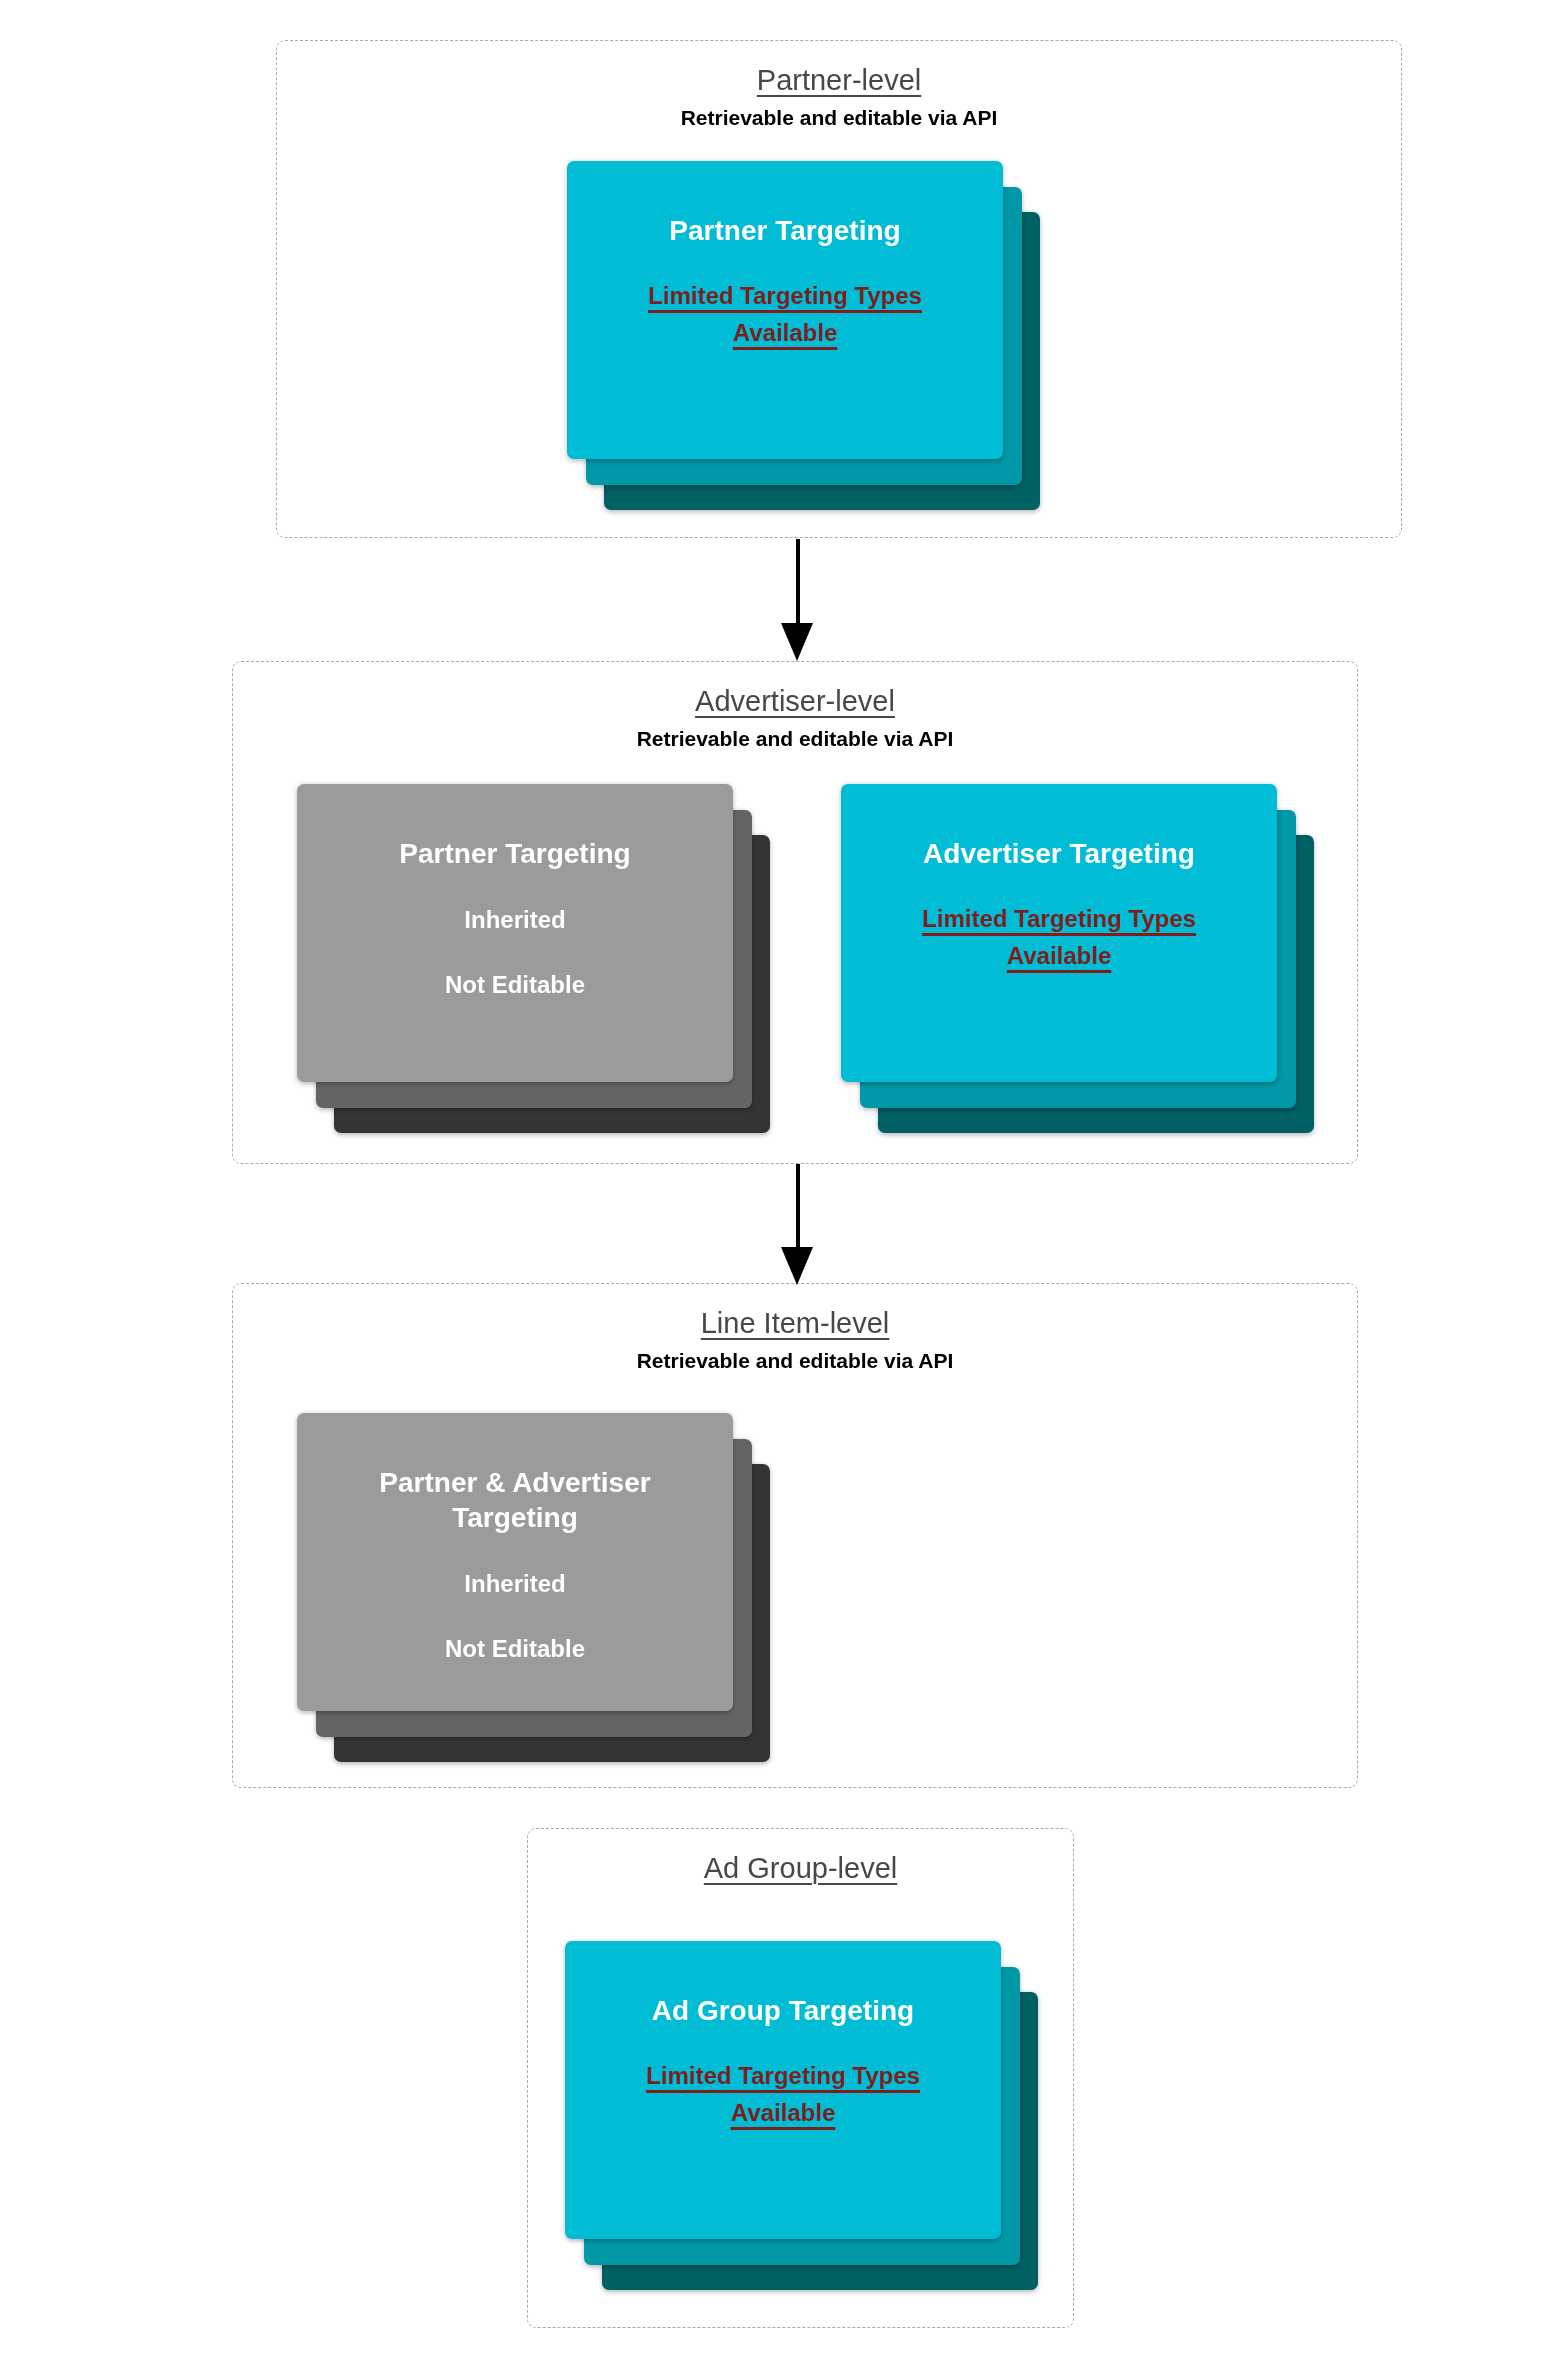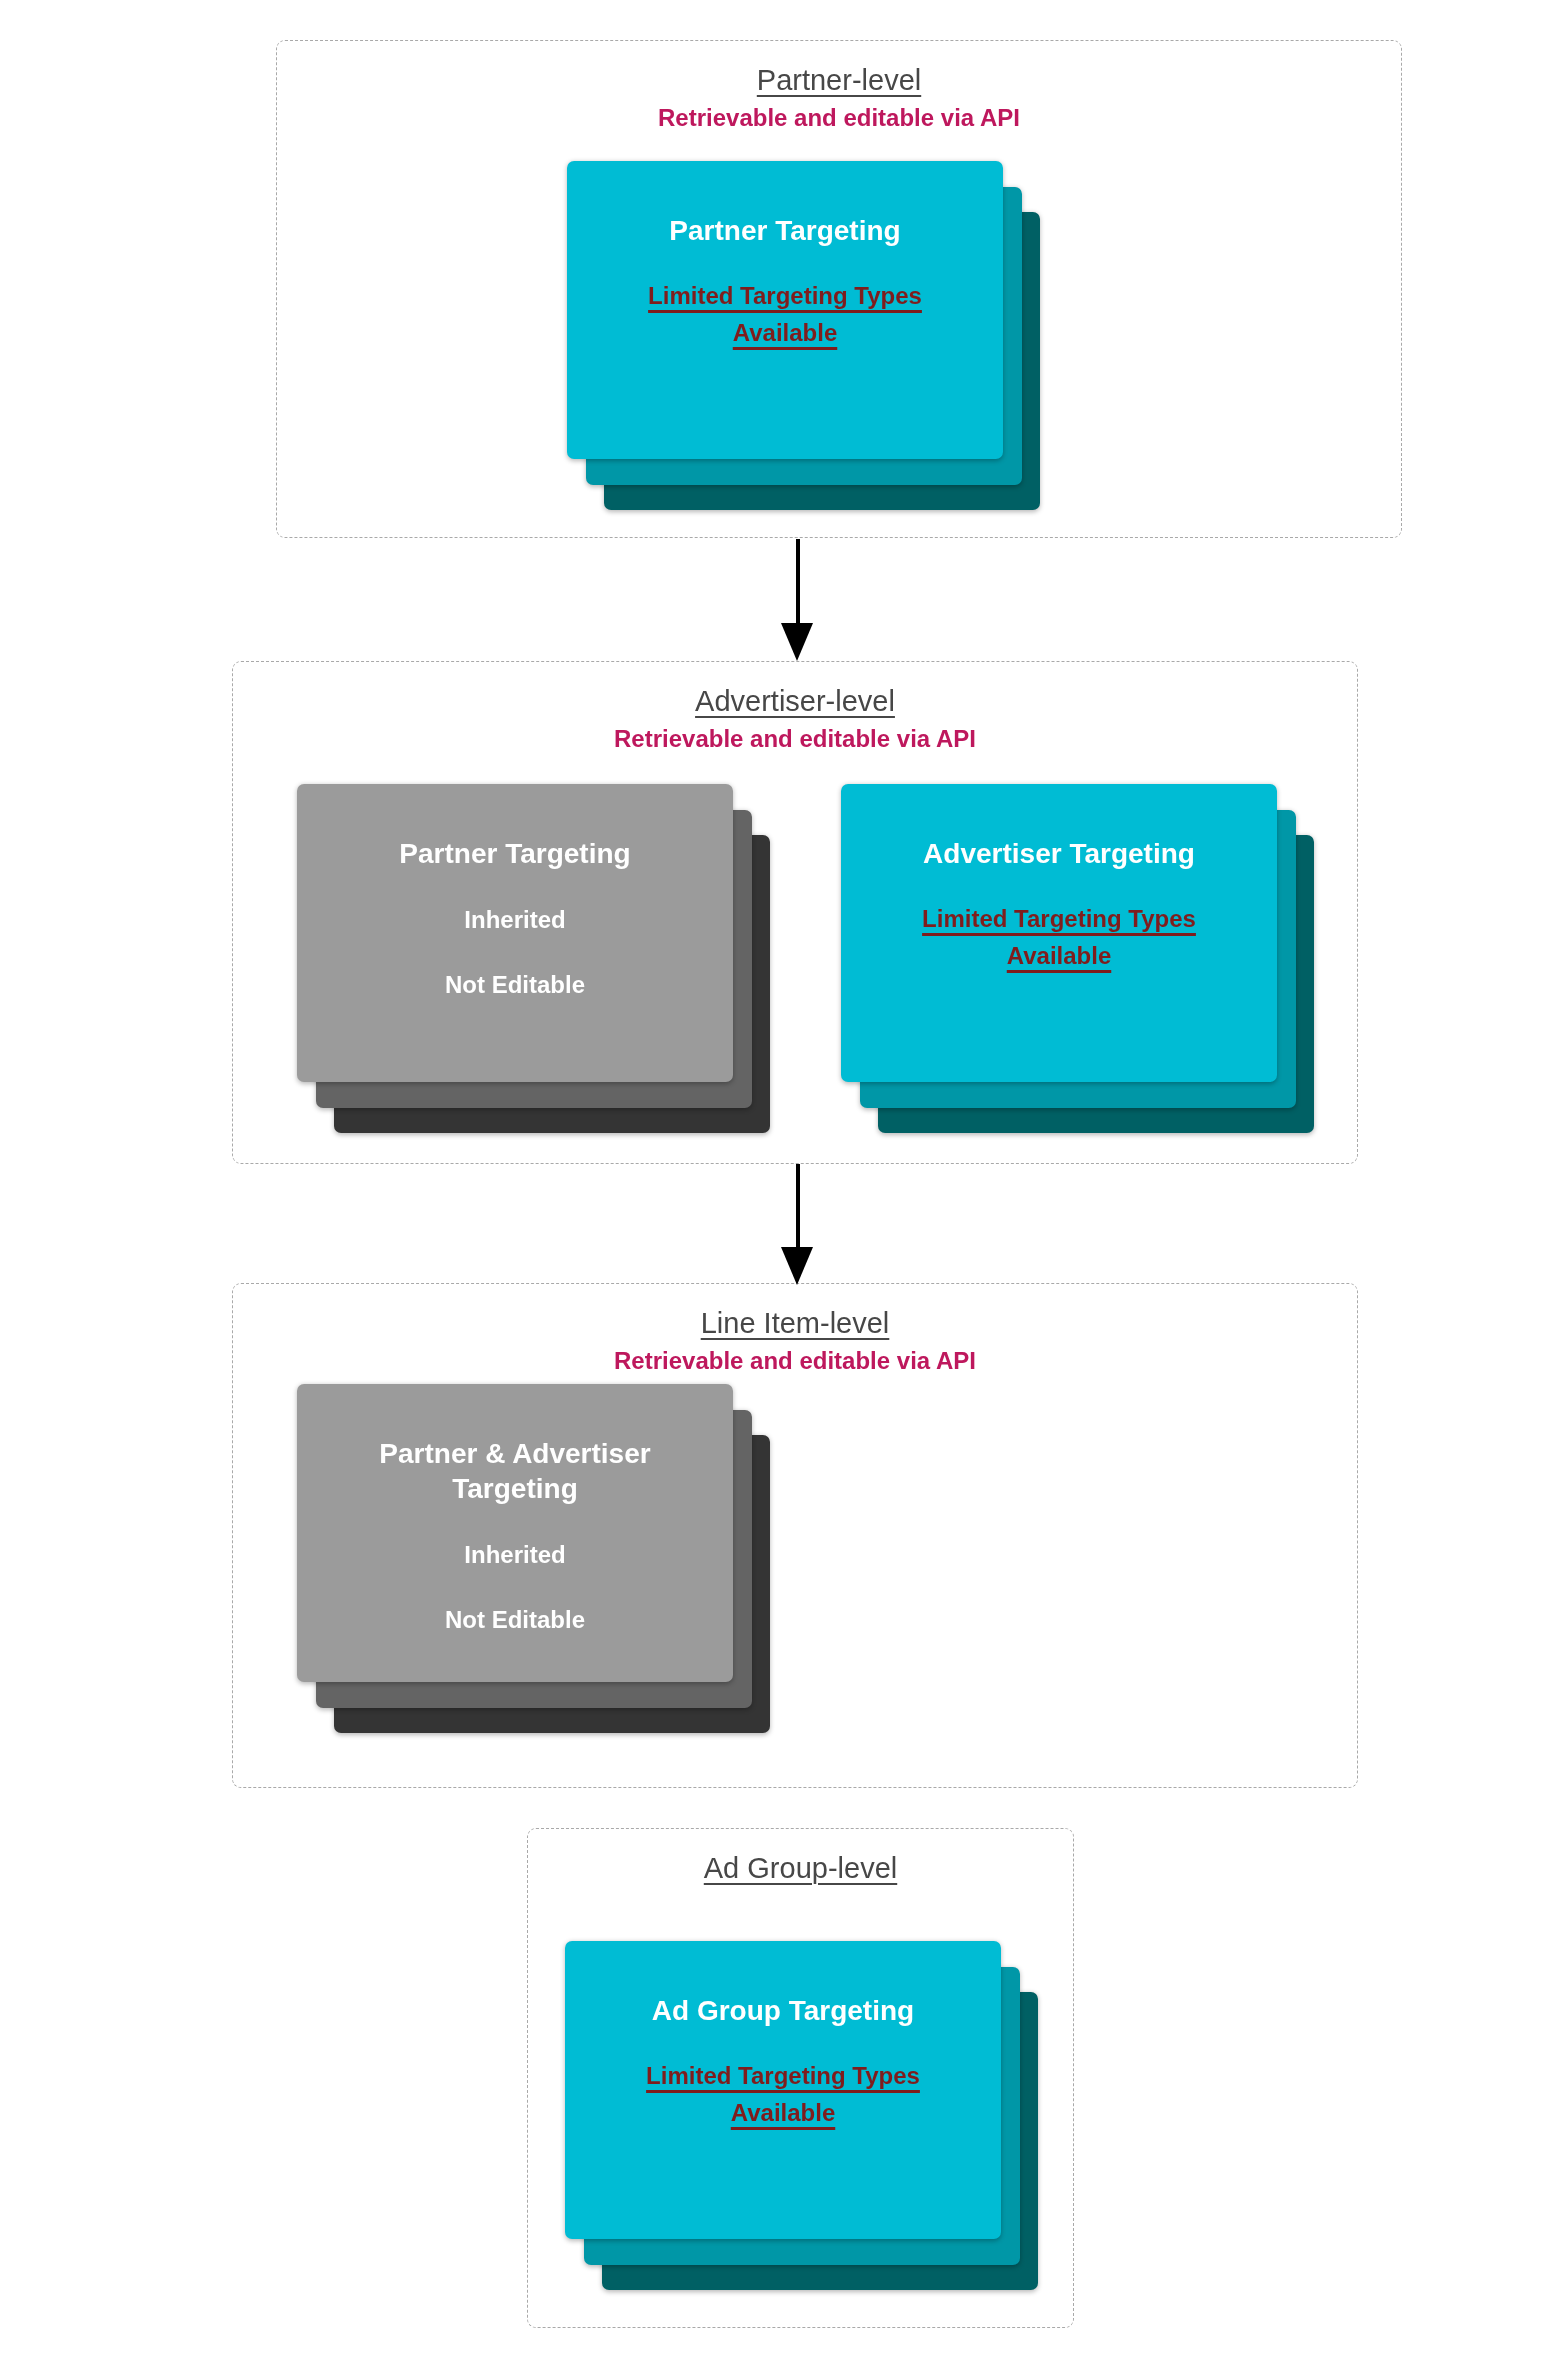--- a/index.html
+++ b/index.html
@@ -18,28 +18,28 @@
   .sec-1{left:232px;top:40px;width:1126px;height:498px;margin-left:44px;}
   .sec-2{left:232px;top:661px;width:1126px;height:503px;}
   .sec-3{left:232px;top:1283px;width:1126px;height:505px;}
   .sec-4{left:527px;top:1828px;width:547px;height:500px;}
   .sec-title{
     margin-top:19.6px;
     font-size:29px;line-height:38px;font-weight:400;color:#474747;
     text-decoration:underline;text-underline-offset:5.4px;text-decoration-thickness:1.8px;
   }
   .sec-sub{
-    font-size:24px;line-height:38px;font-weight:700;color:#be185d;
+    font-size:21px;line-height:38px;font-weight:700;color:#000000;
   }
   .sec-sub.red{color:#fa2b0a;font-size:30px;}
   .stack{position:absolute;width:449px;height:350px;}
   .st-1{left:567px;top:161px;}
   .st-2g{left:297px;top:784px;}
   .st-2t{left:841px;top:784px;}
-  .st-3g{left:297px;top:1384px;}
+  .st-3g{left:297px;top:1413px;}
   .st-3t{left:841px;top:1411px;}
   .st-4{left:565px;top:1941px;}
   .layer{
     position:absolute;width:436px;height:298px;border-radius:7.1px;
     box-shadow:0 1.8px 5.4px rgba(0,0,0,0.28);
   }
   .l-back{left:37px;top:51px;}
   .l-mid{left:19px;top:26px;}
   .l-front{left:0;top:0;z-index:2;box-sizing:border-box;padding:52px 27px 0 27px;text-align:center;}
   .teal .l-front{background:#00bcd4;}

